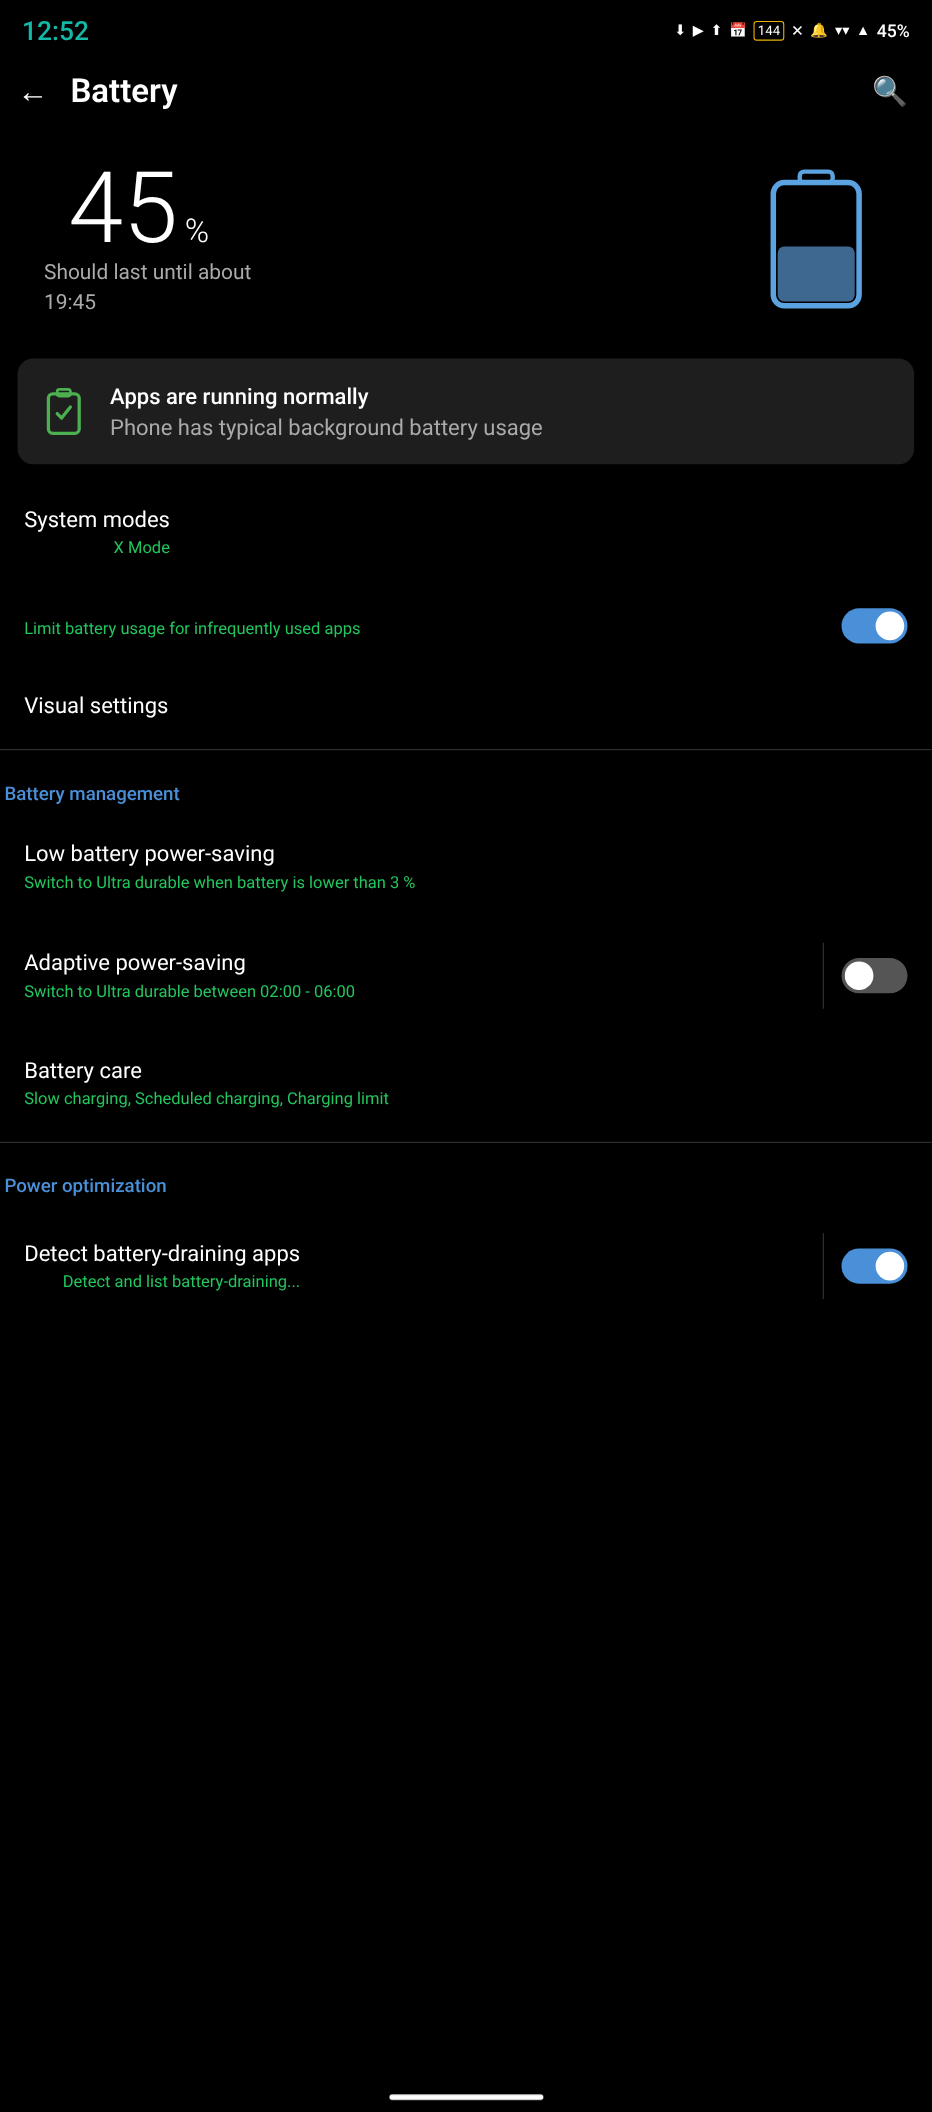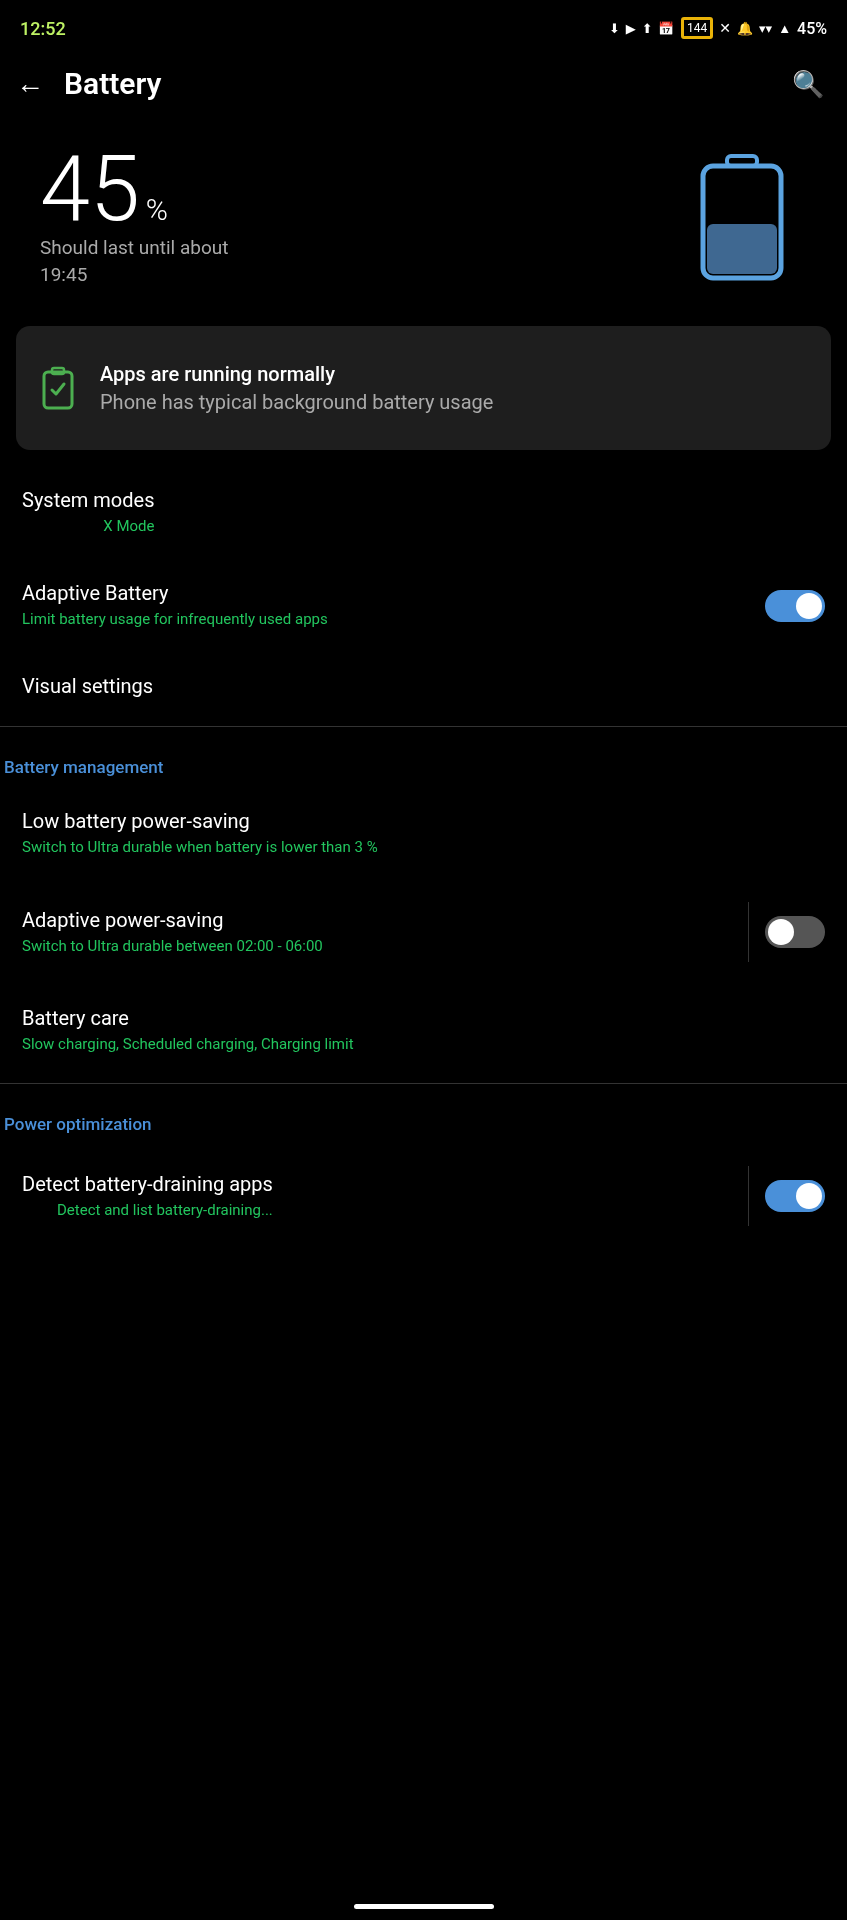--- a/index.html
+++ b/index.html
@@ -15,23 +15,23 @@
 
     
     .status-bar {
       display: flex;
       justify-content: space-between;
       align-items: center;
       padding: 12px 20px 8px 20px;
       height: 52px;
     }
     .status-time {
-      font-size: 18px;
+      font-size: 24px;
       font-weight: 500;
-      color: #bef264;
+      color: #14b8a6;
     }
     .status-icons {
       display: flex;
       align-items: center;
       gap: 6px;
       font-size: 14px;
       color: #fff;
     }
     .status-icon {
       display: inline-flex;
@@ -80,20 +80,21 @@
     }
     .battery-percentage {
       display: flex;
       align-items: baseline;
       gap: 6px;
     }
     .battery-number {
       font-size: 90px;
       font-weight: 300;
       line-height: 1;
+      margin-left: 22px;
     }
     .battery-pct-sign {
       font-size: 30px;
       font-weight: 300;
     }
     .battery-estimate {
       margin-top: 0;
       font-size: 19px;
       color: #aaa;
       line-height: 1.4;
@@ -107,21 +108,21 @@
     .battery-svg {
       width: 90px;
       height: 130px;
     }
 
     
     .status-card {
       margin: 8px 16px 16px 16px;
       background: #1e1e1e;
       border-radius: 14px;
-      padding: 36px 20px;
+      padding: 22px 20px;
       display: flex;
       align-items: center;
       gap: 20px;
     }
     .status-card-icon {
       width: 44px;
       height: 44px;
       display: flex;
       align-items: center;
       justify-content: center;
@@ -247,21 +248,21 @@
 <body>
 
 <div class="status-bar">
   <span class="status-time">12:52</span>
   <div class="status-icons">
 
     <span class="status-icon">⬇</span>
     <span class="status-icon">▶</span>
     <span class="status-icon">⬆</span>
     <span class="status-icon">📅</span>
-    <span class="status-icon" style="font-size:12px; border:3px solid #eab308; padding:1px 3px; border-radius:3px;">144</span>
+    <span class="status-icon" style="font-size:12px; border:1px solid #eab308; padding:1px 3px; border-radius:3px;">144</span>
     <span class="status-icon" style="font-size:14px;">✕</span>
     <span class="status-icon">🔔</span>
     <span class="status-icon">▾▾</span>
     <span class="status-icon">▲</span>
     <span class="status-icon" style="font-size:16px; font-weight:500;">45%</span>
   </div>
 </div>
 
 <div class="header">
   <div class="header-left">
@@ -308,21 +309,20 @@
 <div class="settings-list">
   <div class="settings-item">
     <div class="settings-item-text">
       <div class="settings-item-title">System modes</div>
       <div class="settings-item-subtitle">X Mode</div>
     </div>
   </div>
 
   <div class="settings-item">
     <div class="settings-item-text">
-      <div class="settings-item-title">Adaptive Battery</div>
       <div class="settings-item-subtitle">Limit battery usage for infrequently used apps</div>
     </div>
     <div class="toggle on">
       <div class="toggle-thumb"></div>
     </div>
   </div>
 
   <div class="settings-item">
     <div class="settings-item-text">
       <div class="settings-item-title">Visual settings</div>

